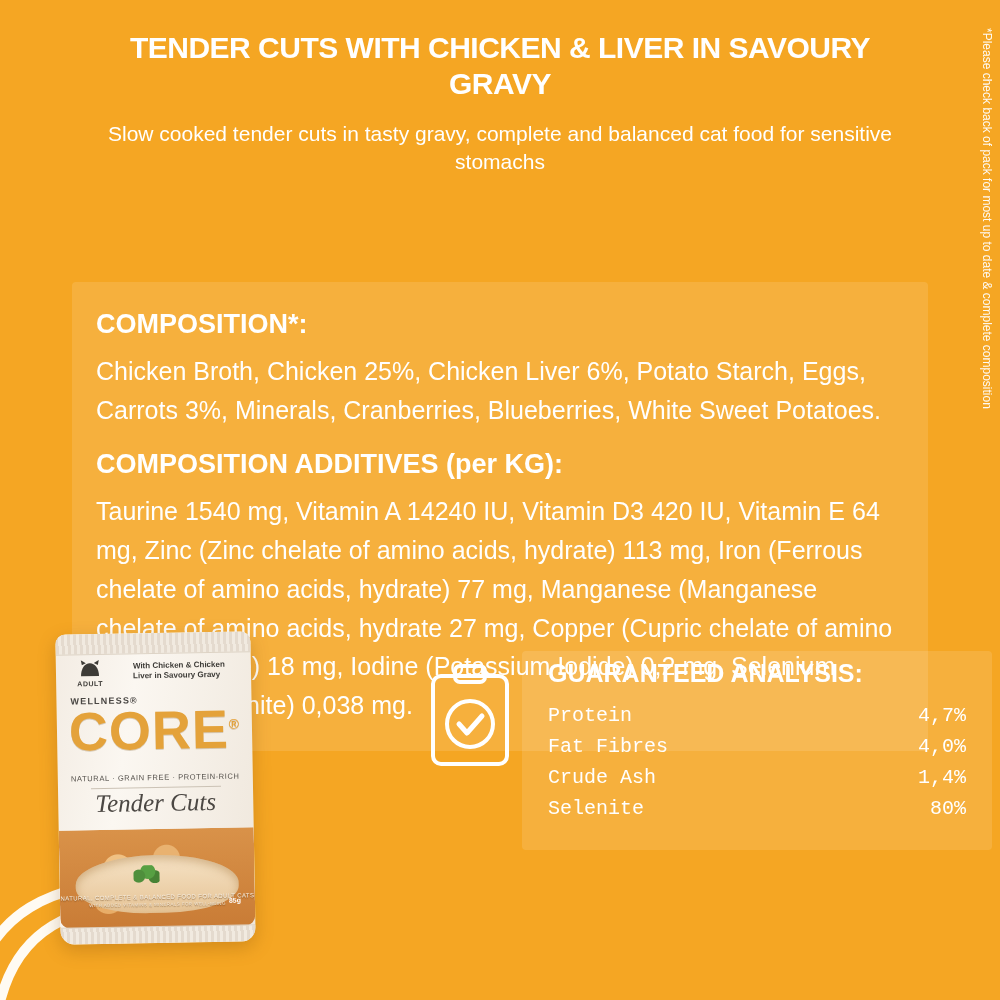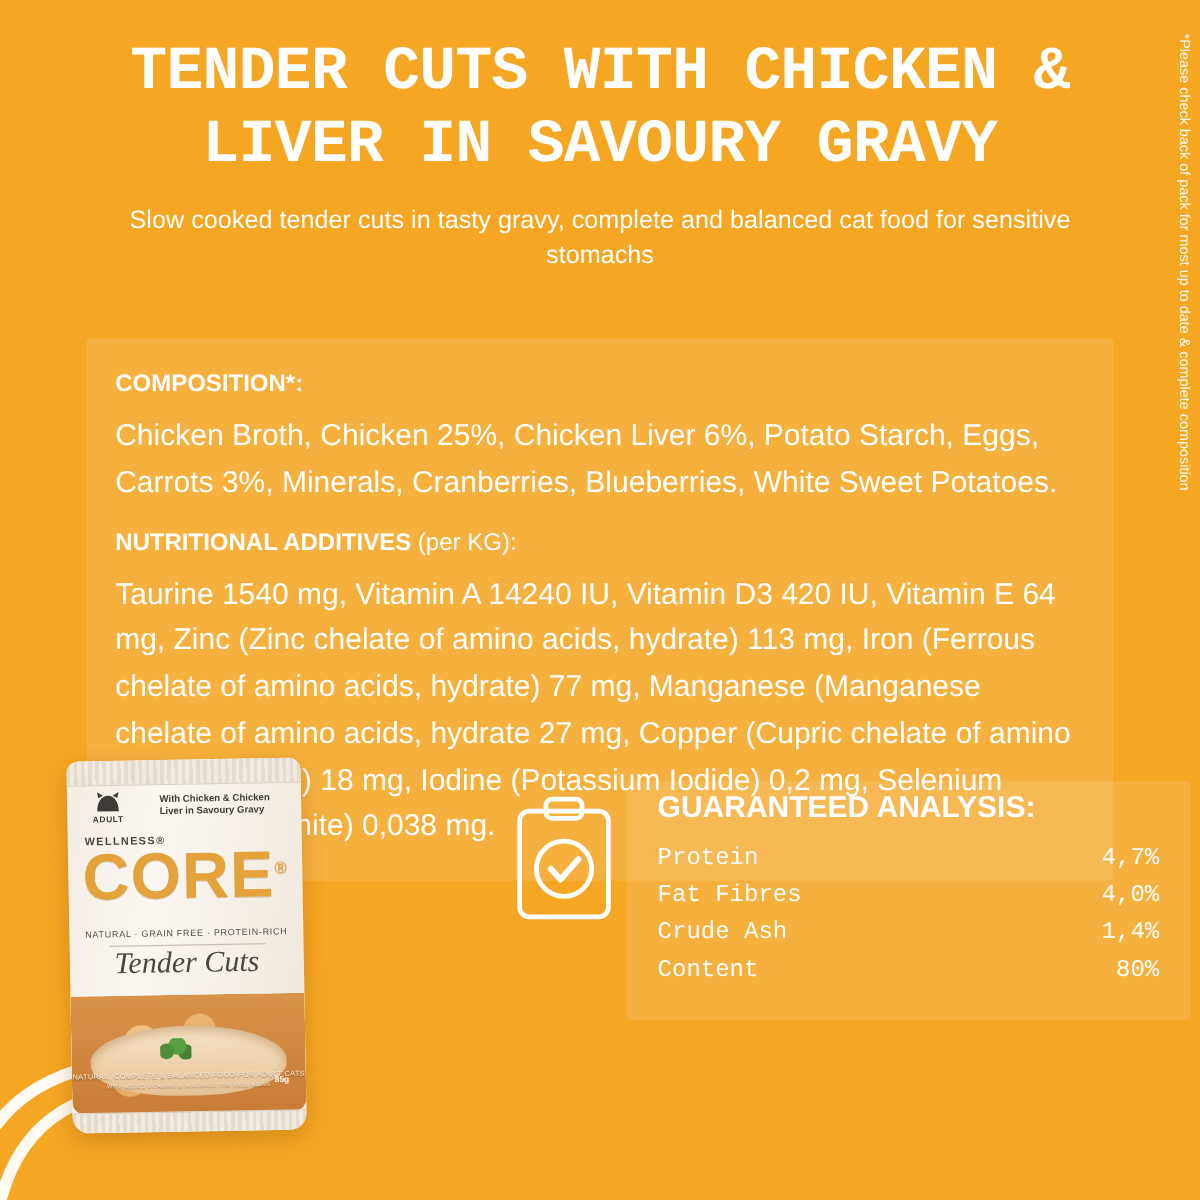--- a/index.html
+++ b/index.html
@@ -20,28 +20,27 @@
     width: 1000px;
     height: 1000px;
   }
 
   
   .header {
     padding: 30px 60px 0 60px;
     text-align: center;
   }
   .title {
-    font-size: 51px;
+    font-size: 30px;
     font-weight: bold;
     line-height: 1.20;
     letter-spacing: -0.5px;
     margin: 0 auto;
     max-width: 830px;
     text-transform: uppercase;
-    font-family: Liberation Mono, monospace;
   }
   .subtitle {
     font-size: 21px;
     line-height: 1.35;
     font-weight: 400;
     margin: 18px auto 0 auto;
     max-width: 820px;
   }
 
   
@@ -51,27 +50,27 @@
     border-radius: 4px;
   }
   .composition-panel {
     left: 72px;
     top: 282px;
     width: 856px;
     box-sizing: border-box;
     padding: 26px 26px 26px 24px;
   }
   .sec-heading {
-    font-size: 20px;
+    font-size: 27px;
     font-weight: bold;
     margin: 0 0 12px 0;
     line-height: 1.2;
   }
   .sec-heading .light {
-    font-weight: 400;
+    font-weight: 700;
     margin-top: 47px;
   }
   .sec-body {
     font-size: 25px;
     line-height: 1.55;
     font-weight: 400;
     margin: 0;
   }
   .gap {
     height: 18px;
@@ -312,21 +311,21 @@
 
   <div class="header">
     <h1 class="title">TENDER CUTS WITH CHICKEN &amp; LIVER IN SAVOURY GRAVY</h1>
     <p class="subtitle">Slow cooked tender cuts in tasty gravy, complete and balanced cat food for sensitive stomachs</p>
   </div>
 
   <div class="panel composition-panel">
     <h2 class="sec-heading">COMPOSITION*:</h2>
     <p class="sec-body">Chicken Broth, Chicken 25%, Chicken Liver 6%, Potato Starch, Eggs, Carrots 3%, Minerals, Cranberries, Blueberries, White Sweet Potatoes.</p>
     <div class="gap"></div>
-    <h2 class="sec-heading"><span>NUTRITIONAL ADDITIVES</span><span class="light"> (per KG):</span></h2>
+    <h2 class="sec-heading"><span>COMPOSITION ADDITIVES</span><span class="light"> (per KG):</span></h2>
     <p class="sec-body">Taurine 1540 mg, Vitamin A 14240 IU, Vitamin D3 420 IU, Vitamin E 64 mg, Zinc (Zinc chelate of amino acids, hydrate) 113 mg, Iron (Ferrous chelate of amino acids, hydrate) 77 mg, Manganese (Manganese chelate of amino acids, hydrate 27 mg, Copper (Cupric chelate of amino acids, hydrate) 18 mg, Iodine (Potassium Iodide) 0,2 mg, Selenium (Sodium Selenite) 0,038 mg.</p>
   </div>
 
   <div class="clipboard">
     <svg viewBox="0 0 110 110" width="110" height="110" fill="none" stroke="#ffffff" stroke-width="4">
       <rect x="18" y="16" width="74" height="88" rx="8"></rect>
       <rect x="40" y="6" width="30" height="16" rx="5" fill="none"></rect>
       <circle cx="55" cy="64" r="23"></circle>
       <polyline points="44,64 52,73 67,56" stroke-width="5" stroke-linecap="round" stroke-linejoin="round"></polyline>
     </svg>
@@ -341,21 +340,21 @@
     </div>
     <div class="analysis-row">
       <span>Fat Fibres</span>
       <span>4,0%</span>
     </div>
     <div class="analysis-row">
       <span>Crude Ash</span>
       <span>1,4%</span>
     </div>
     <div class="analysis-row">
-      <span>Content</span>
+      <span>Selenite</span>
       <span>80%</span>
     </div>
   </div>
 
   <svg class="swoosh" viewBox="0 0 230 240">
     <path d="M-10,235 C10,150 70,120 170,118" stroke="#ffffff" stroke-width="10" fill="none" opacity="0.95"></path>
     <path d="M20,240 C38,168 90,142 175,140" stroke="#ffffff" stroke-width="10" fill="none" opacity="0.95"></path>
   </svg>
 
   <div class="pouch-wrap">

